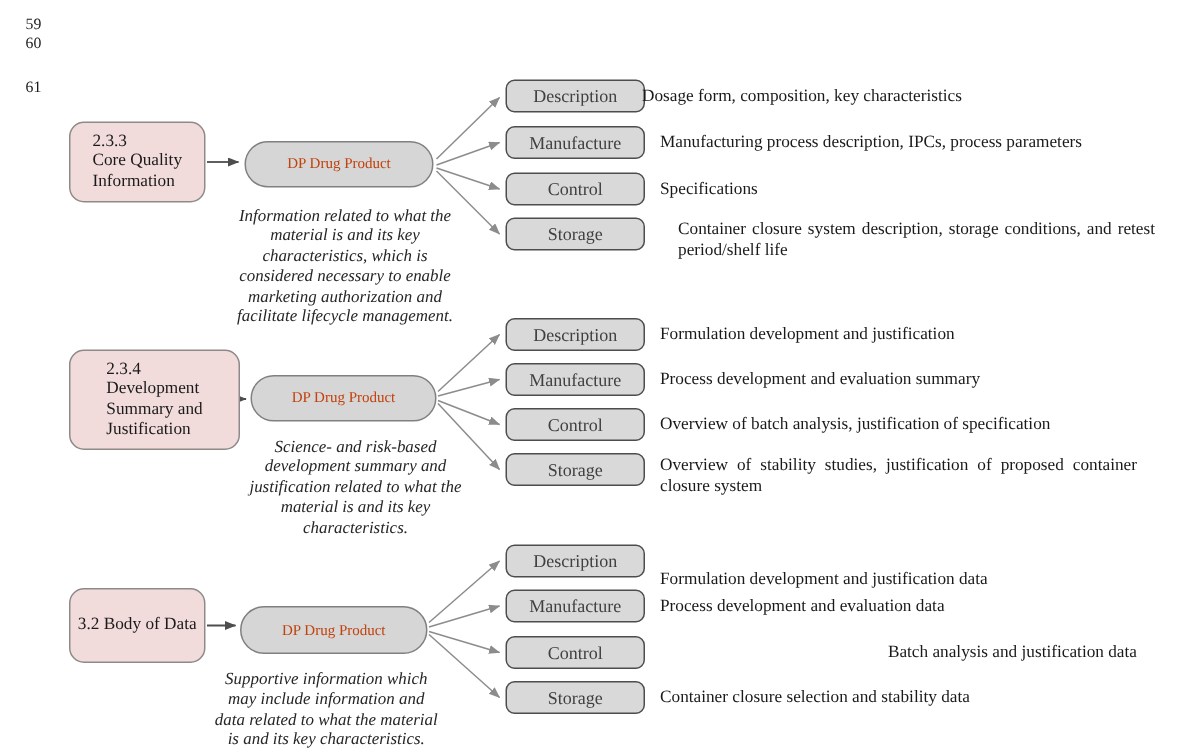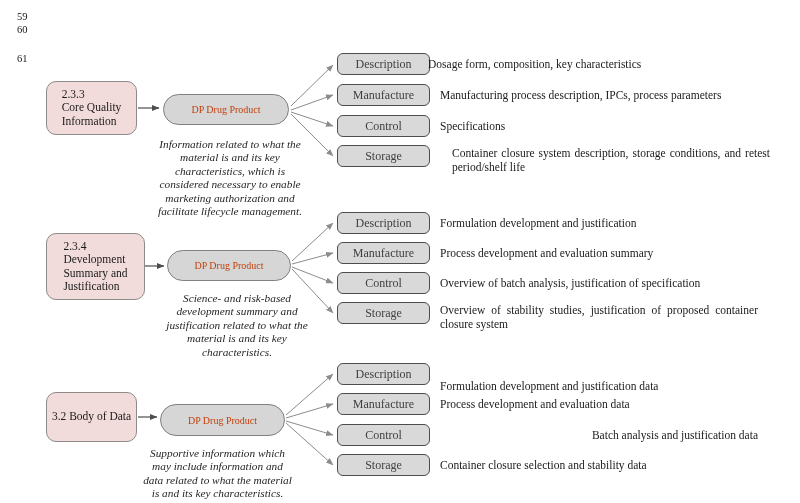--- a/index.html
+++ b/index.html
@@ -137,21 +137,21 @@
     <div class="abs cat-box" style="left:337px; top:115px;">Control</div>
     <div class="abs cat-box" style="left:337px; top:145px;">Storage</div>
 
     <div class="abs cat-text" style="left:428px; top:58px;font-family:Liberation Serif, serif;">Dosage form, composition, key characteristics</div>
     <div class="abs cat-text" style="left:440px; top:89px;">Manufacturing process description, IPCs, process parameters</div>
     <div class="abs cat-text" style="left:440px; top:120px;">Specifications</div>
     <div class="abs cat-text just" style="left:440px; top:147px;margin-left:12px;">Container closure system description, storage conditions, and retest period/shelf life</div>
   </div>
 
   <div>
-    <div class="abs section-box multiline" style="left:46px; top:233px; width:99px; height:67px;">2.3.4
+    <div class="abs section-box multiline" style="left:46px; top:233px; width:114px; height:67px;">2.3.4
 Development
 Summary and
 Justification</div>
     <div class="abs node" style="left:167px; top:250px; width:124px; height:31px;">DP Drug Product</div>
     <div class="abs note multiline" style="left:127px; top:292px; width:220px;">Science- and risk-based
 development summary and
 justification related to what the
 material is and its key
 characteristics.</div>
 

